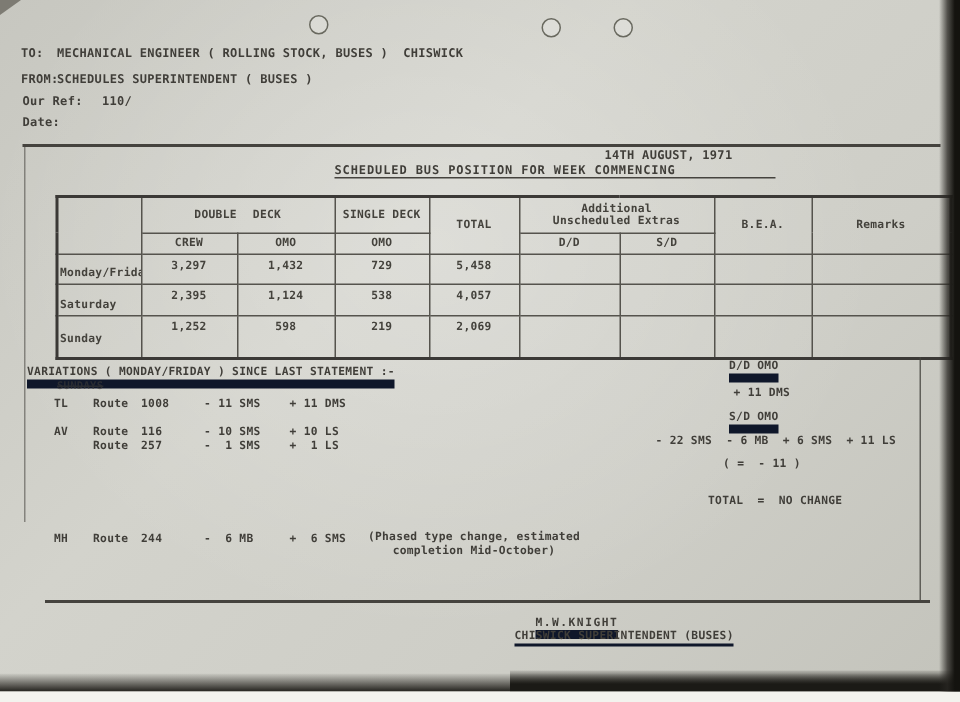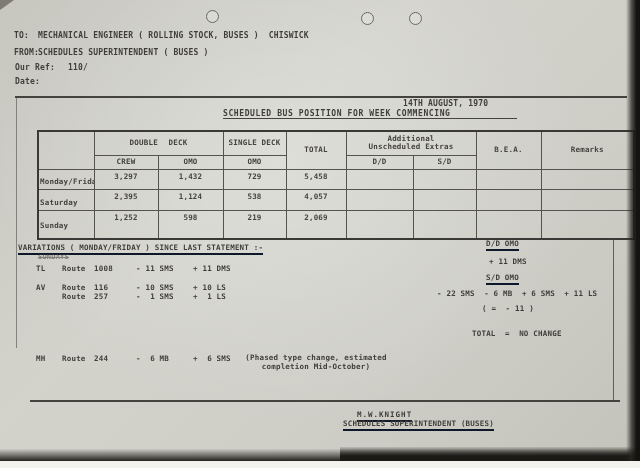--- a/index.html
+++ b/index.html
@@ -5,21 +5,21 @@
   html,body{margin:0;padding:0;}
   .page{position:relative;width:640px;height:468px;overflow:hidden;
         font-family:"DejaVu Sans Mono","Liberation Mono",monospace;
         background:#a3a3a3;}
   .paper{position:absolute;inset:0;
          background:
            radial-gradient(ellipse at 45% 35%, rgba(255,255,255,.25), rgba(0,0,0,0) 60%),
            linear-gradient(135deg,#c7c7c0 0%,#d3d3cc 38%,#cecec7 68%,#c3c3bb 100%);}
   .t{position:absolute;color:#403e39;font-weight:700;font-size:8px;
      letter-spacing:.2px;white-space:pre;line-height:9px;}
-  .ul{border-bottom:2px solid #0f172a;padding-bottom:1px;}
+  .ul{border-bottom:6px solid #0f172a;padding-bottom:1px;}
   .hole{position:absolute;width:11px;height:11px;border:1.5px solid #69695f;
         border-radius:50%;background:rgba(240,240,234,.3);}
   .rule{position:absolute;background:#45433e;}
   
   .postable{position:absolute;left:17px;top:130px;border-collapse:collapse;
             table-layout:fixed;width:596px;margin-left:20px;}
   .postable td{border:1px solid #55534d;color:#44423c;font-weight:700;
                font-size:7.5px;letter-spacing:.2px;overflow:hidden;}
   .postable{border:2px solid #3b3936;}
   .h{text-align:center;vertical-align:middle;line-height:8.5px;}
@@ -57,21 +57,21 @@
   <span class="t" style="left:14px;top:31px;">TO:</span>
   <span class="t" style="left:38px;top:31px;">MECHANICAL ENGINEER ( ROLLING STOCK, BUSES )  CHISWICK</span>
   <span class="t" style="left:14px;top:48px;">FROM:</span>
   <span class="t" style="left:38px;top:48px;">SCHEDULES SUPERINTENDENT ( BUSES )</span>
   <span class="t" style="left:15px;top:63px;">Our Ref:</span>
   <span class="t" style="left:68px;top:63px;">110/</span>
   <span class="t" style="left:15px;top:77px;">Date:</span>
 
   <div class="rule" style="left:15px;top:96px;width:612px;height:2px;"></div>
   <div class="rule" style="left:16px;top:97px;width:1px;height:251px;opacity:.55;"></div>
-  <span class="t" style="left:403px;top:99px;">14TH AUGUST, 1970</span>
+  <span class="t" style="left:403px;top:99px;">14TH AUGUST, 1971</span>
   <span class="t" style="left:223px;top:109px;letter-spacing:.6px;">SCHEDULED BUS POSITION FOR WEEK COMMENCING</span>
   <div class="rule" style="left:223px;top:118px;width:294px;height:1px;"></div>
 
   <table class="postable">
     <colgroup>
       <col style="width:56px">
         <col style="width:64px">
         <col style="width:65px">
       <col style="width:63px">
         <col style="width:60px">
@@ -173,19 +173,19 @@
   </div>
 
   <span class="vs ul" style="left:486px;top:239px;">D/D OMO</span>
   <span class="vs" style="left:489px;top:257px;">+ 11 DMS</span>
   <span class="vs ul" style="left:486px;top:273px;">S/D OMO</span>
   <span class="vs" style="left:437px;top:289px;">- 22 SMS  - 6 MB  + 6 SMS  + 11 LS</span>
   <span class="vs" style="left:482px;top:304px;">( =  - 11 )</span>
   <span class="vs" style="left:472px;top:329px;">TOTAL  =  NO CHANGE</span>
 
   <span class="vs ul" style="left:357px;top:410px;letter-spacing:1px;">M.W.KNIGHT</span>
-  <span class="vs ul" style="left:343px;top:419px;border-bottom-width:2px;">SCHEDULES SUPERINTENDENT (BUSES)</span>
+  <span class="vs ul" style="left:343px;top:419px;border-bottom-width:2px;">CHISWICK SUPERINTENDENT (BUSES)</span>
 
   <div class="edge-bottom"></div>
   <div class="edge-bottom-dark"></div>
   <div class="edge-white"></div>
   <div class="edge-right"></div>
 </div>
 
 </body></html>

